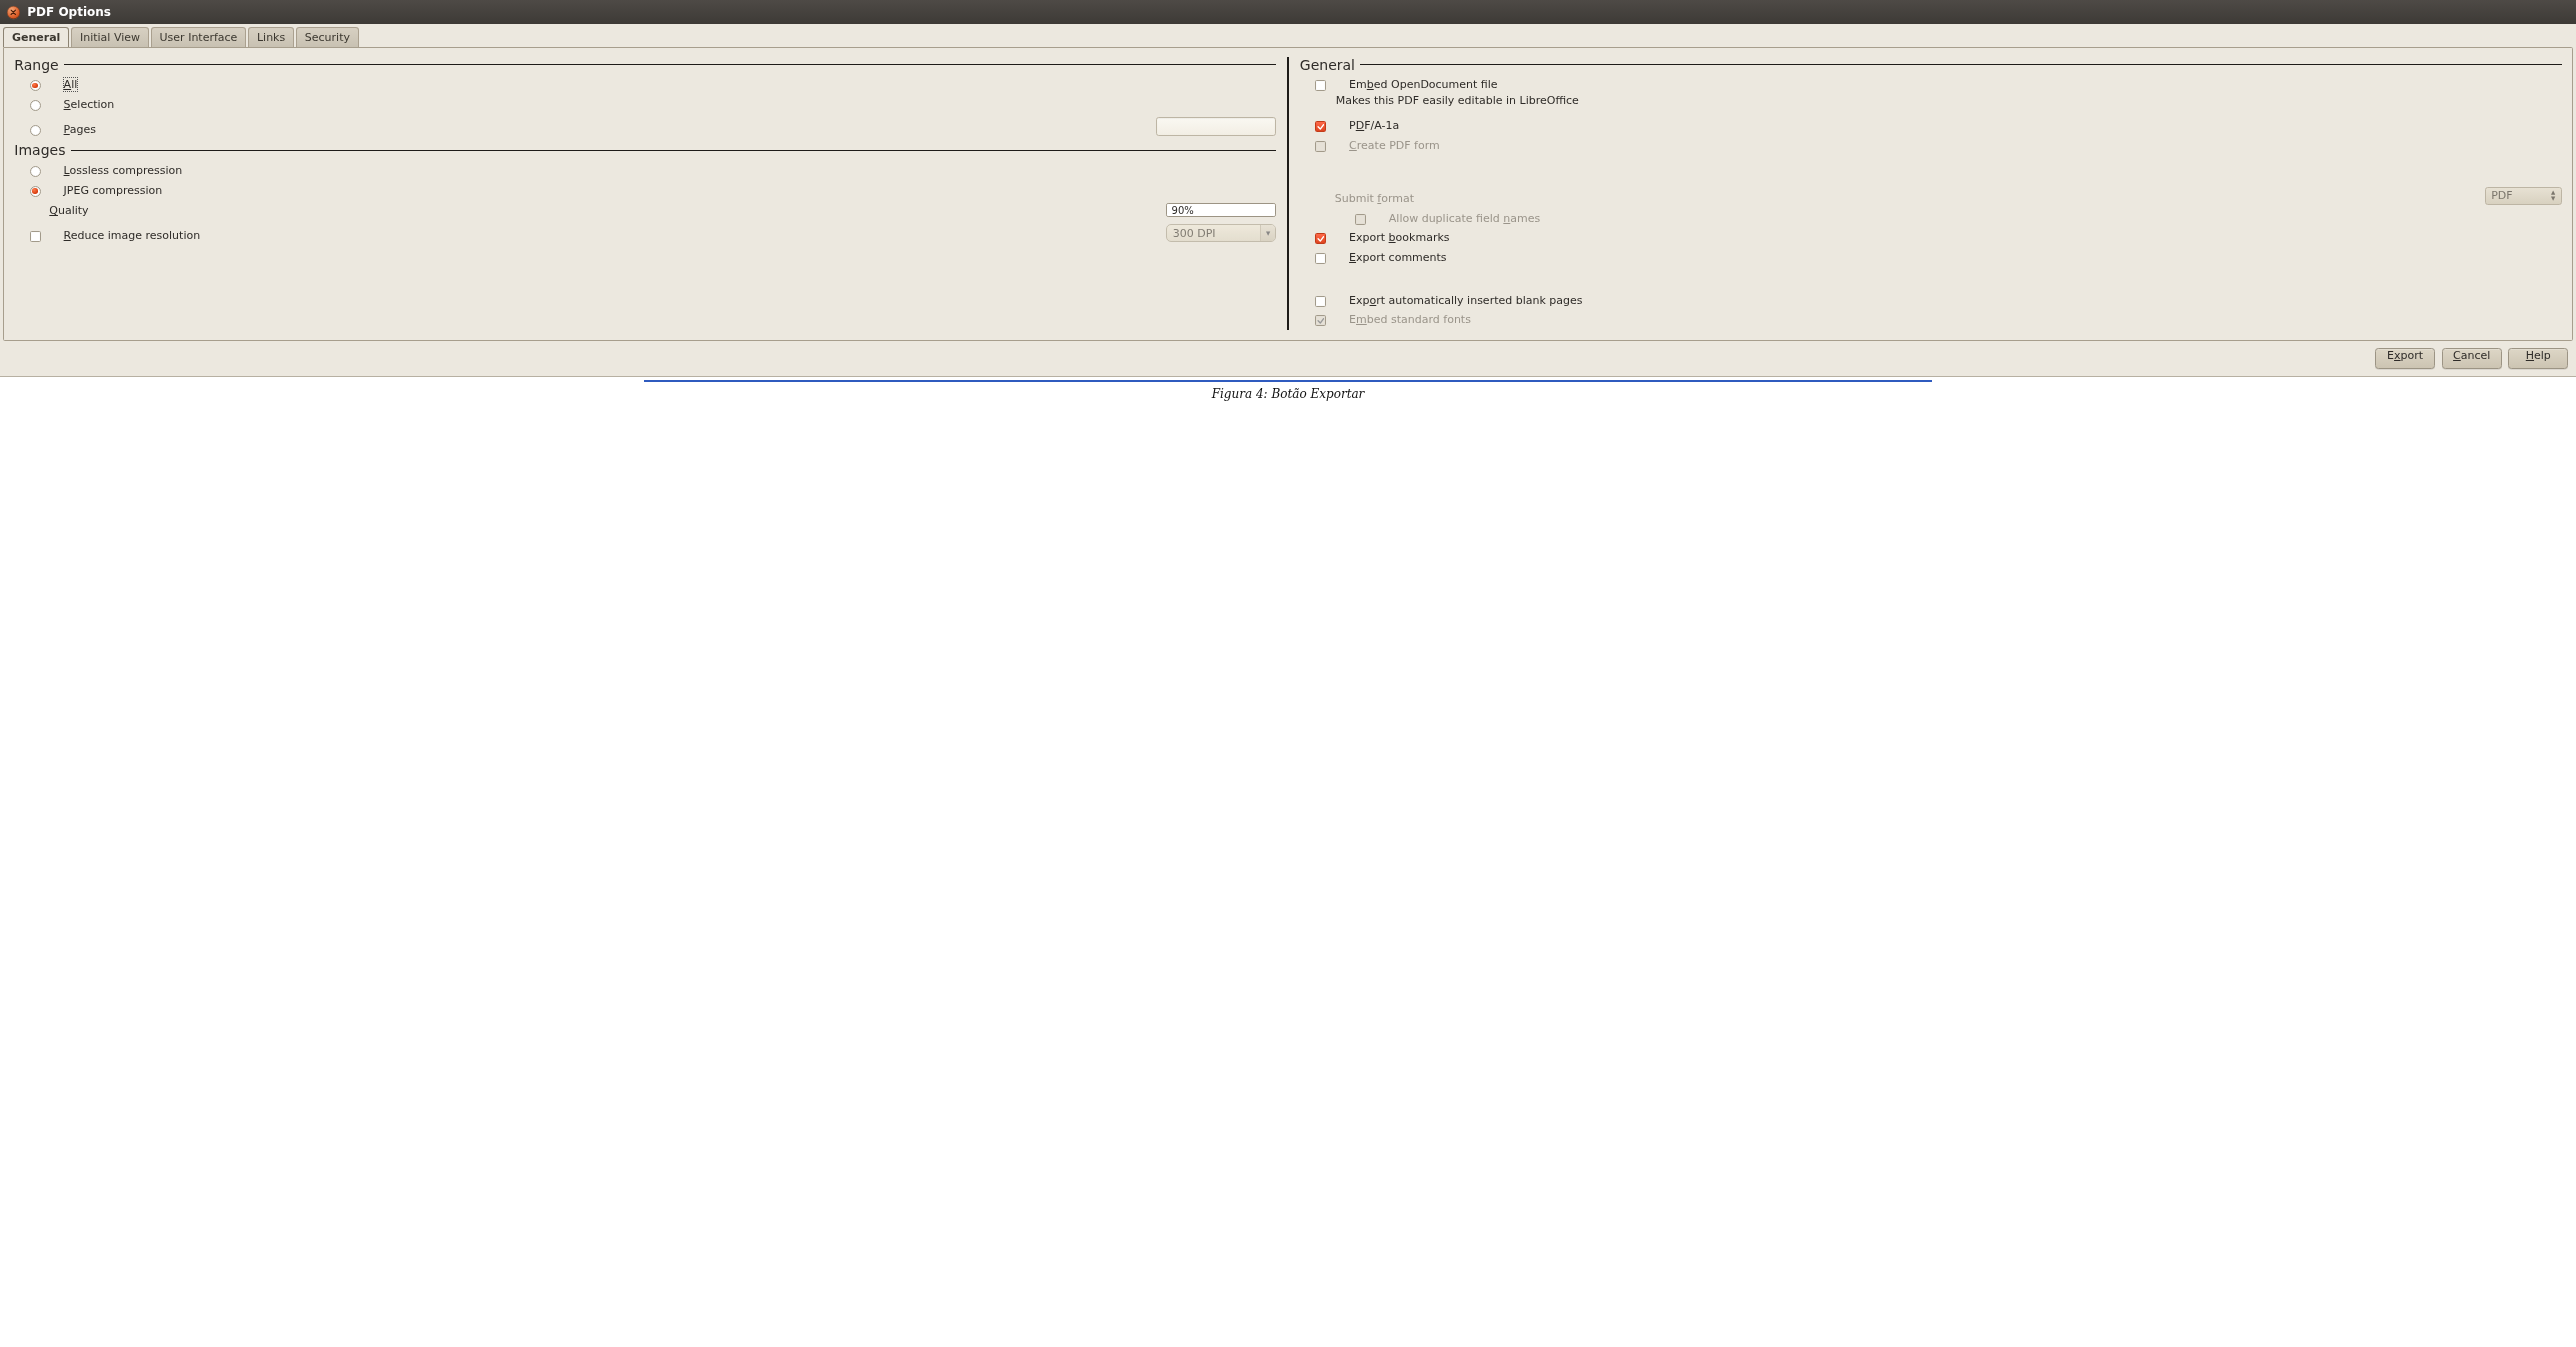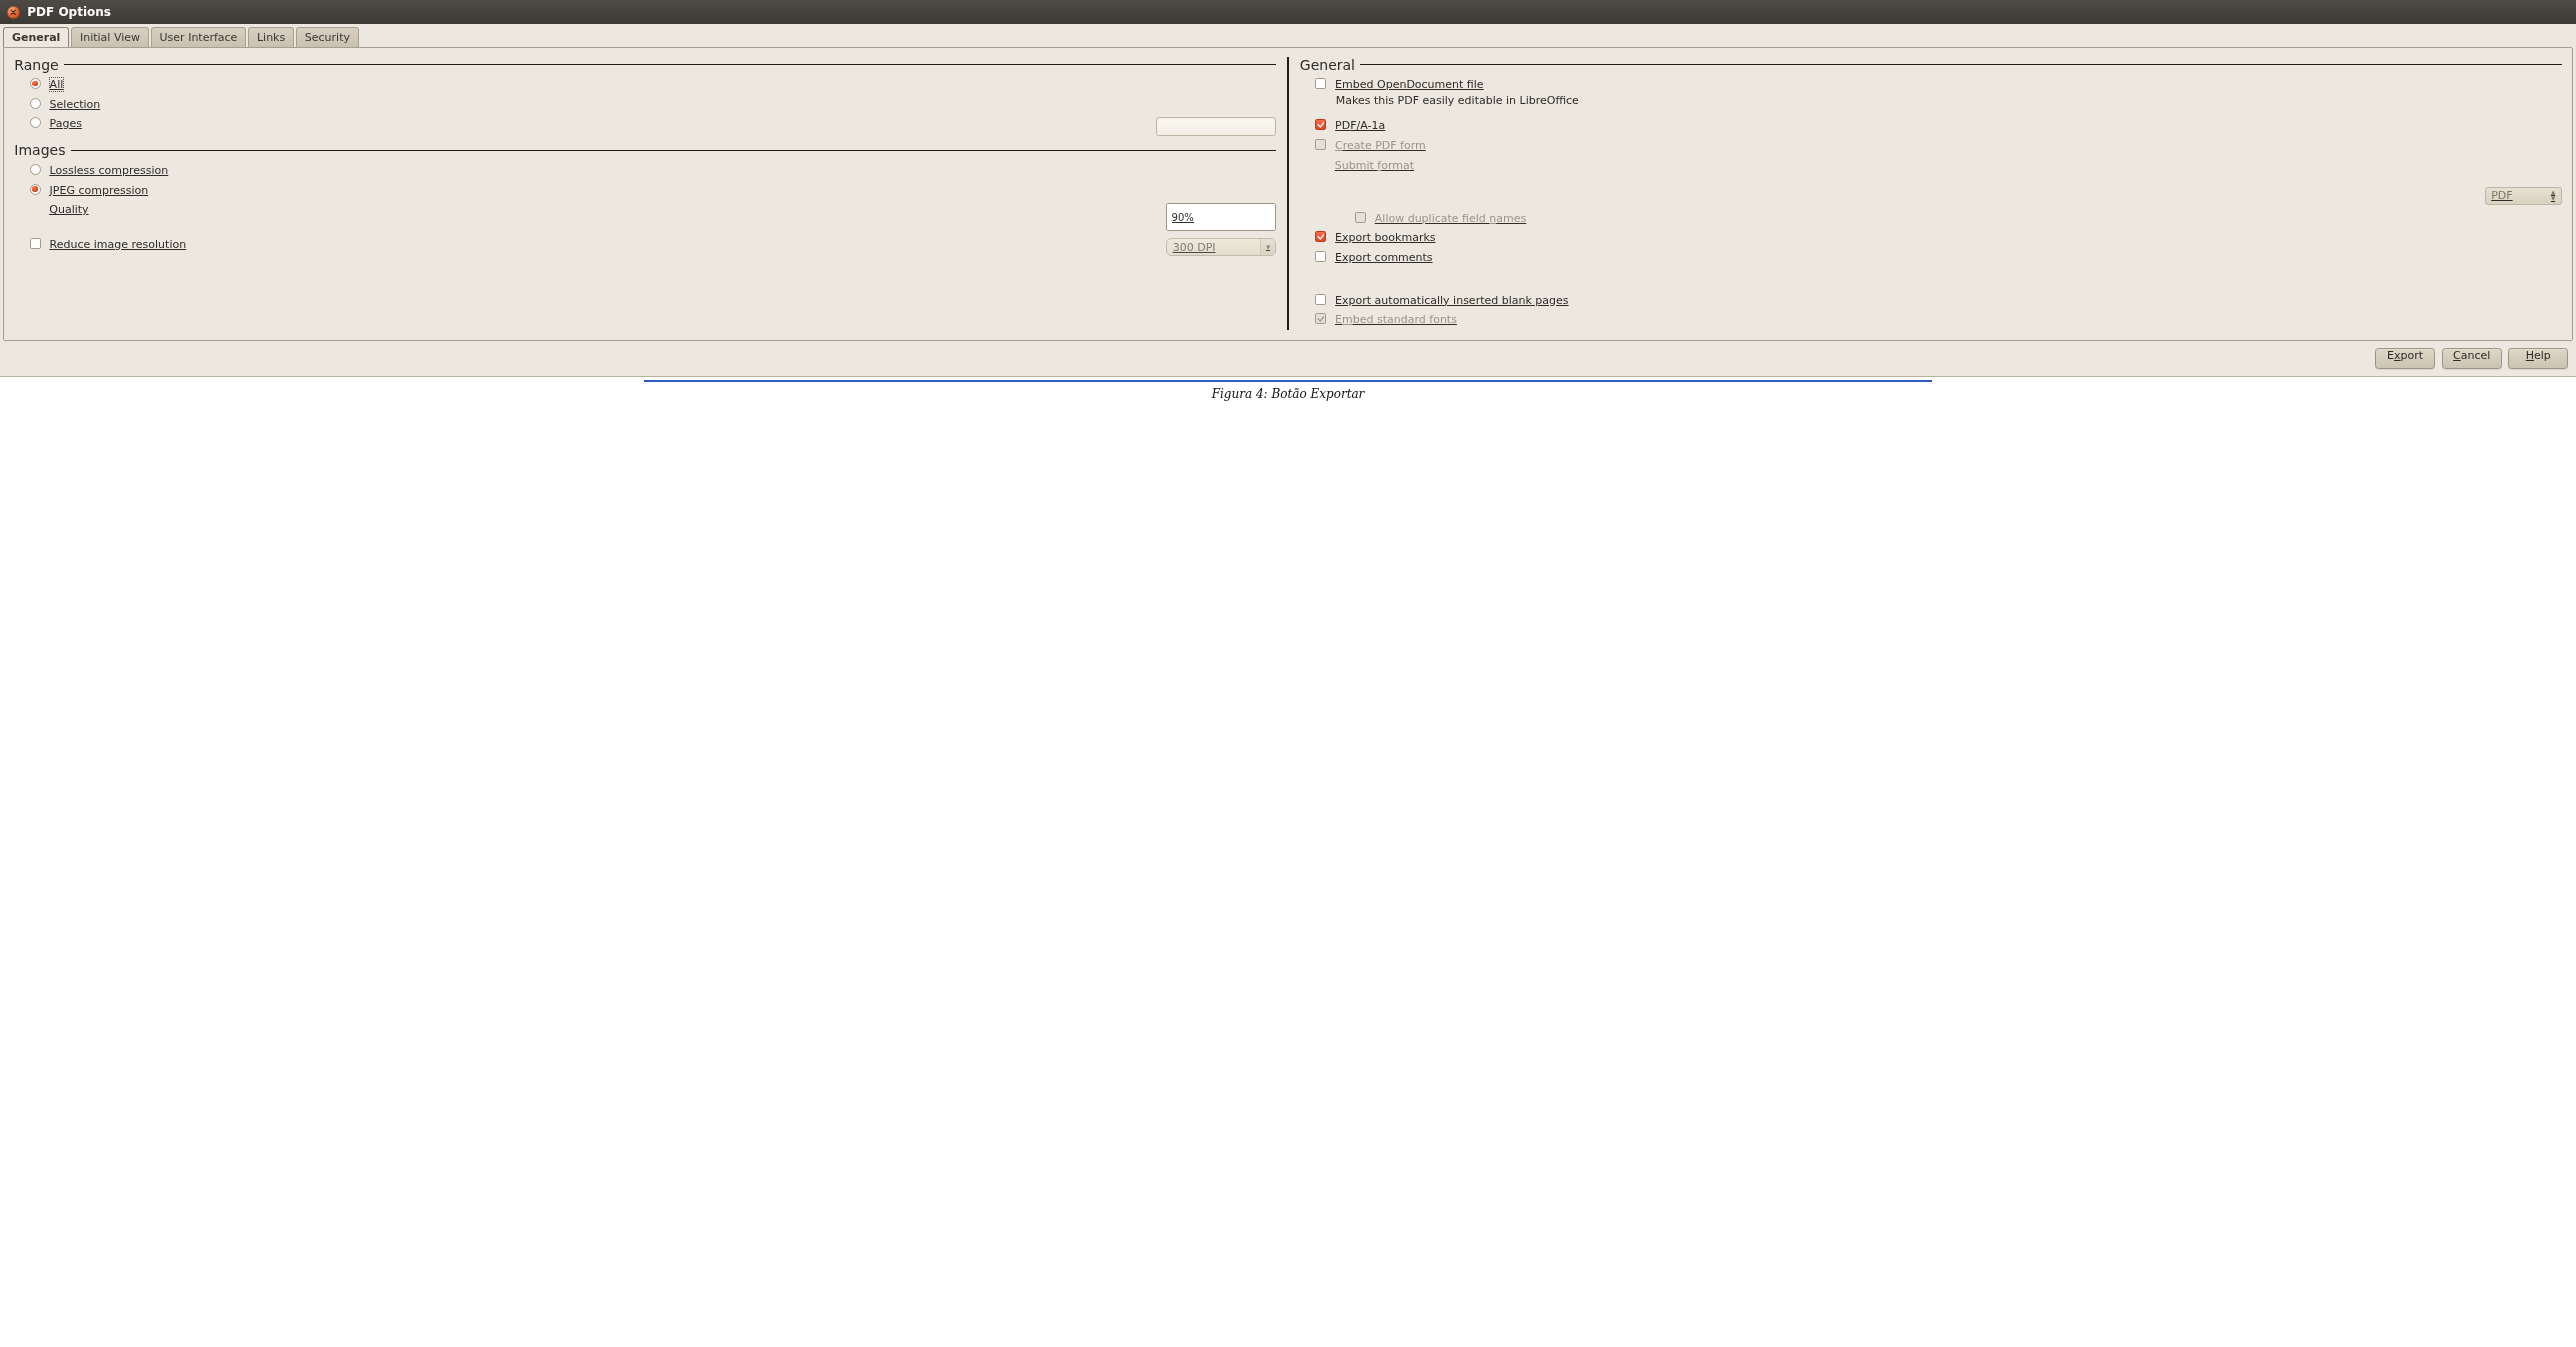--- a/index.html
+++ b/index.html
@@ -97,24 +97,23 @@
   .group-head {
     display:flex; align-items:center;
     gap:5.5px;
     margin: 3.3px 0 2.2px 0;
   }
   .group-head .label { white-space:nowrap; font-size:14px; }
   .group-head .rule  { flex:1; height:1.6px; background:#1e1b18; }
 
   
   .row {
-    display:flex; align-items:flex-start;
+    display:flex; align-items:flex-end;
     padding: 3.3px 0 3.3px 15.3px;
-    gap:9px;
-    text-decoration:underline;
+    gap:23px;
   }
   .row.indent2 { padding-left: 35px; }
   .row.indent3 { padding-left: 55px; }
 
   .radio, .check {
     width:11px; height:11px; flex:0 0 11px;
     display:inline-flex; align-items:center; justify-content:center;
     background:#fff;
     border:0.5px solid #a29a8a;
     border-radius:1.6px;
@@ -157,21 +156,21 @@
     height:18.6px;
     flex: 0 0 120px;
     border:0.5px solid #bdb5a4;
     border-radius:2.7px;
     background: linear-gradient(to bottom,#faf8f2,#f2eee4);
     box-shadow: inset 0 0.5px 1.1px rgba(0,0,0,.08);
   }
   .flex-push { margin-left:auto; }
 
   .spinner {
-    display:flex; height:28px; flex:0 0 110px;
+    display:flex; height:14px; flex:0 0 110px;
     border:0.5px solid #9c9484; border-radius:2.2px; overflow:hidden;
     background:#fef9c3;
   }
   .spinner input {
     border:none; outline:none; font-size:10px;
     padding:0 4.4px; flex:1; background:#fff; color:#2e2b28;
     font-family:inherit;
   }
 
   .combo {

